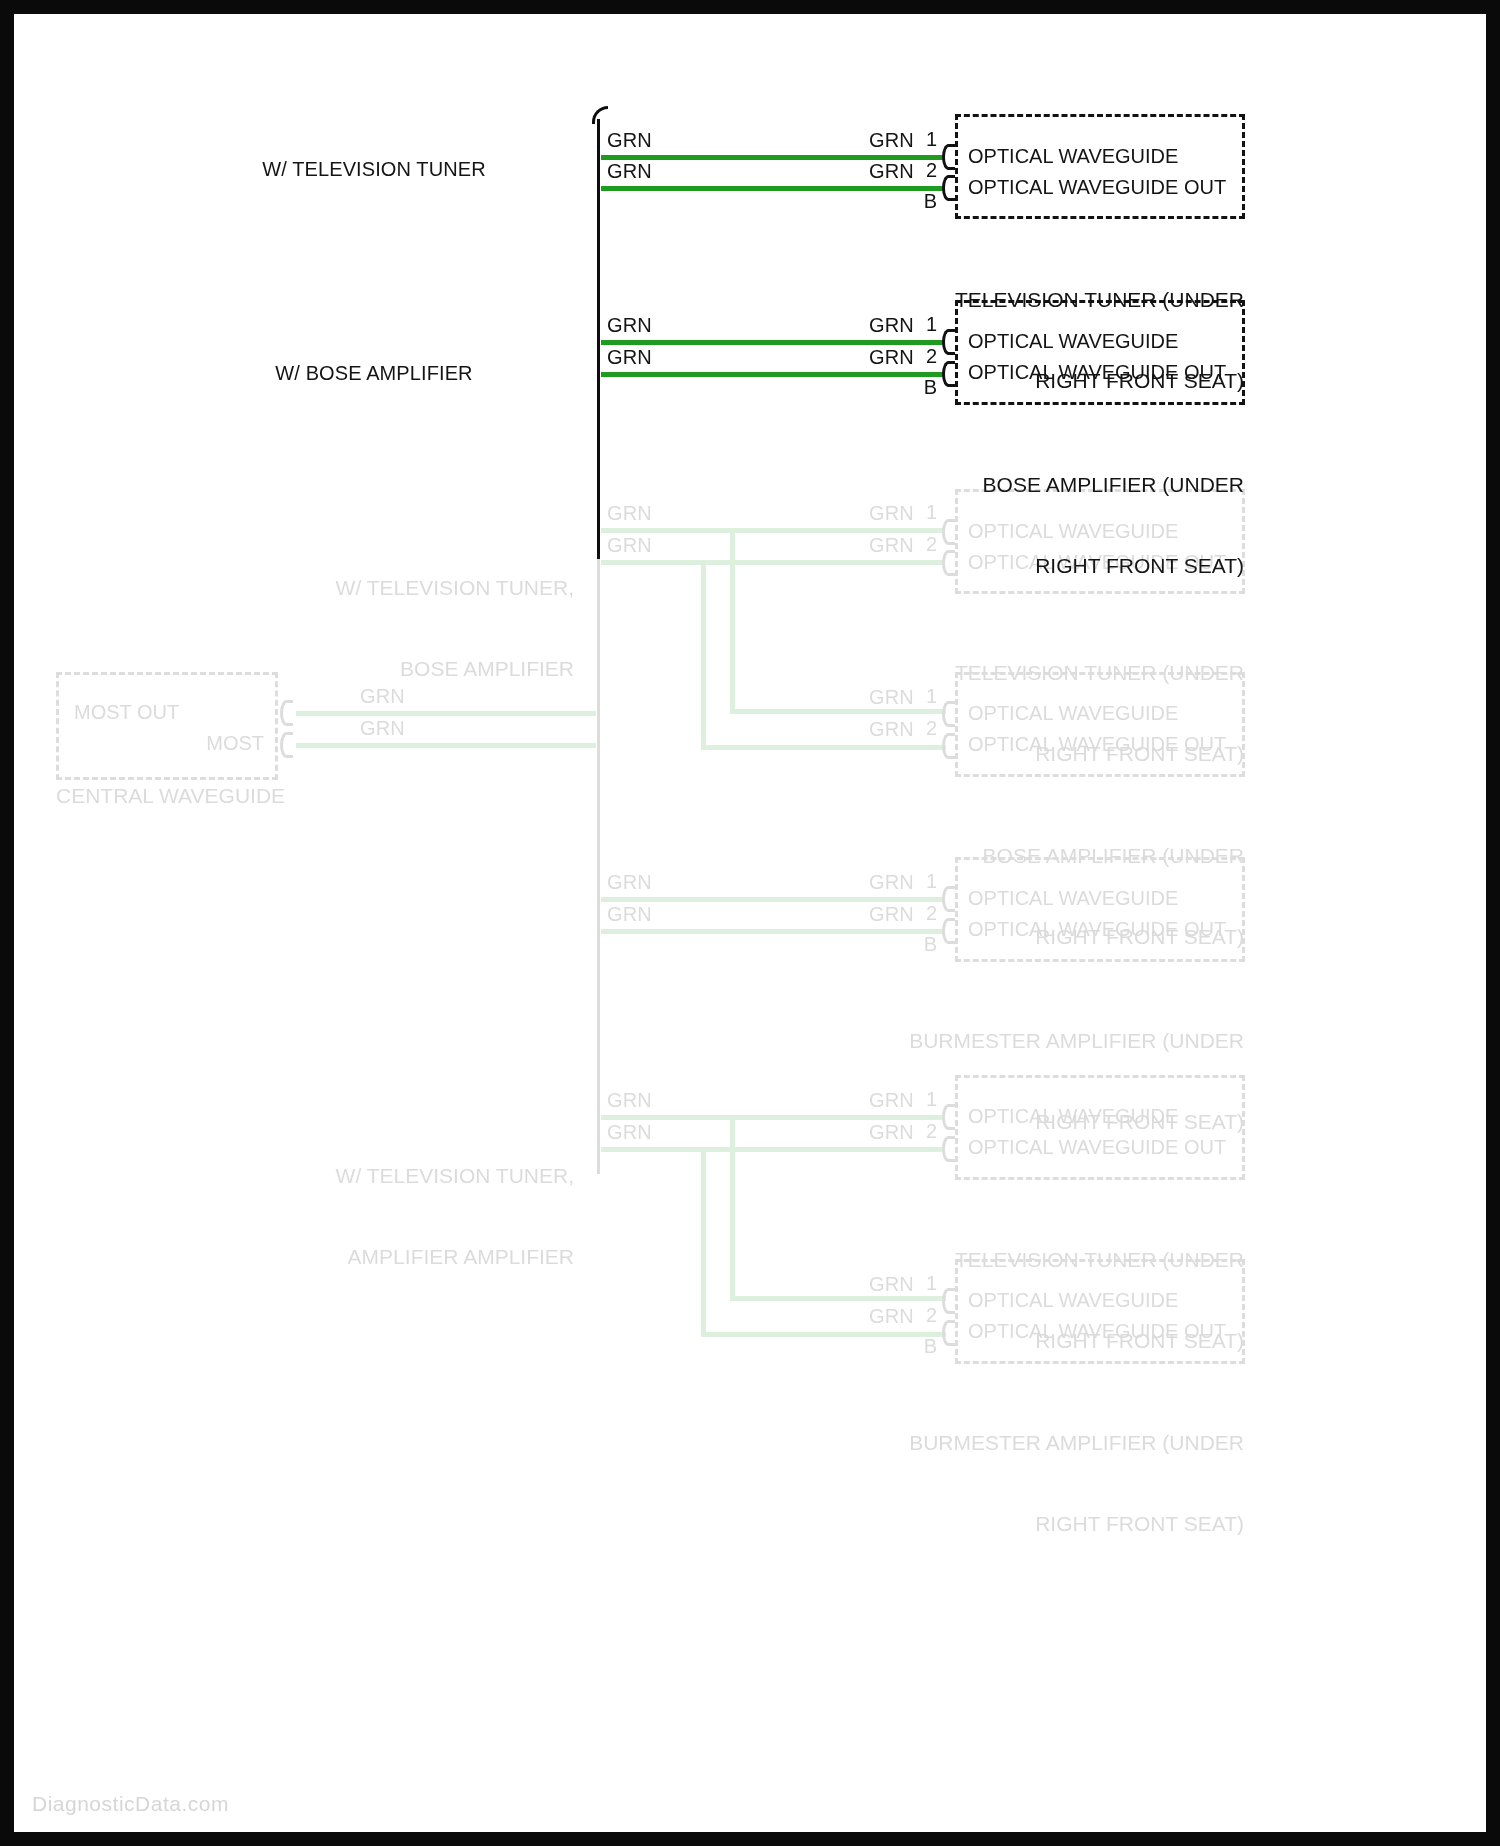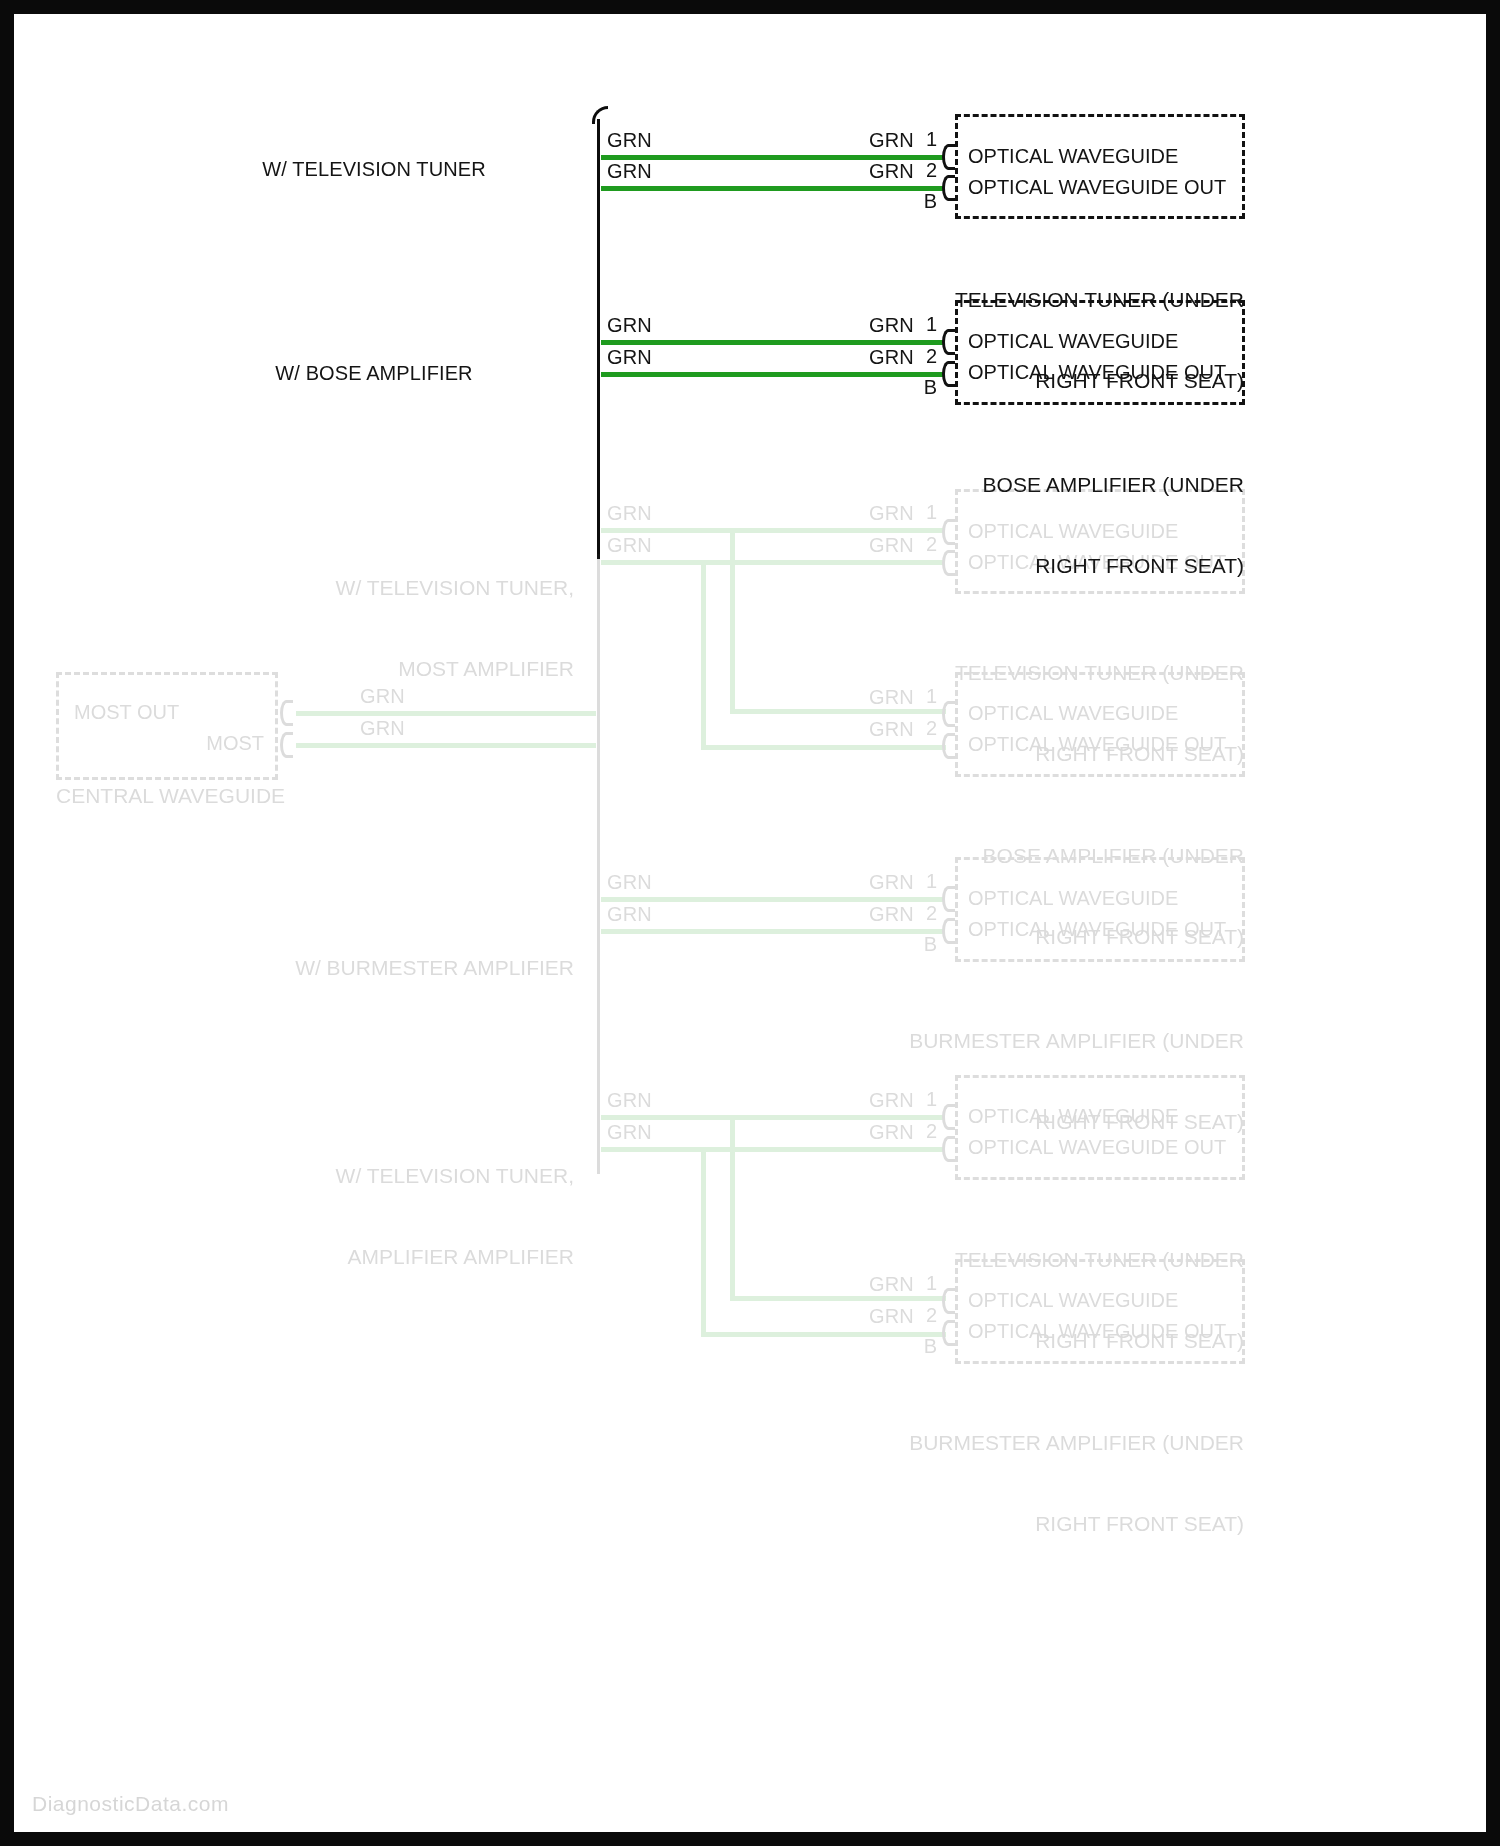--- a/index.html
+++ b/index.html
@@ -205,21 +205,21 @@
       <div class="conn" style="left:266px;top:146px;"></div>
       <div class="conn" style="left:266px;top:178px;"></div>
 
       <div class="lbl" style="left:346px;top:130px;">GRN</div>
       <div class="lbl" style="left:346px;top:162px;">GRN</div>
       <div class="wire" style="left:282px;top:157px;width:300px;"></div>
       <div class="wire" style="left:282px;top:189px;width:300px;"></div>
 
       <div class="comp-caption" style="left:150px;top:-35px;width:410px;">
         <div>W/ TELEVISION TUNER,</div>
-        <div>MOST AMPLIFIER</div>
+        <div>BOSE AMPLIFIER</div>
       </div>
 
       <div class="lbl" style="left:593px;top:-53px;">GRN</div>
       <div class="lbl" style="left:855px;top:-53px;">GRN</div>
       <div class="pin" style="left:895px;top:-53px;width:28px;">1</div>
       <div class="wire" style="left:587px;top:-26px;width:344px;"></div>
 
       <div class="lbl" style="left:593px;top:-21px;">GRN</div>
       <div class="lbl" style="left:855px;top:-21px;">GRN</div>
       <div class="pin" style="left:895px;top:-21px;width:28px;">2</div>
@@ -251,23 +251,20 @@
       <div class="conn" style="left:928px;top:179px;"></div>
 
       <div class="dashbox" style="left:941px;top:118px;width:290px;height:105px;"></div>
       <div class="comp-name" style="left:954px;top:146px;">OPTICAL WAVEGUIDE</div>
       <div class="comp-name" style="left:954px;top:177px;">OPTICAL WAVEGUIDE OUT</div>
       <div class="comp-caption" style="left:830px;top:233px;width:400px;">
         <div>BOSE AMPLIFIER (UNDER</div>
         <div>RIGHT FRONT SEAT)</div>
       </div>
 
-      <div class="comp-caption" style="left:150px;top:345px;width:410px;">
-        <div>W/ BURMESTER AMPLIFIER</div>
-      </div>
 
       <div class="lbl" style="left:593px;top:316px;">GRN</div>
       <div class="lbl" style="left:855px;top:316px;">GRN</div>
       <div class="pin" style="left:895px;top:316px;width:28px;">1</div>
       <div class="wire" style="left:587px;top:343px;width:344px;"></div>
 
       <div class="lbl" style="left:593px;top:348px;">GRN</div>
       <div class="lbl" style="left:855px;top:348px;">GRN</div>
       <div class="pin" style="left:895px;top:348px;width:28px;">2</div>
       <div class="wire" style="left:587px;top:375px;width:344px;"></div>

